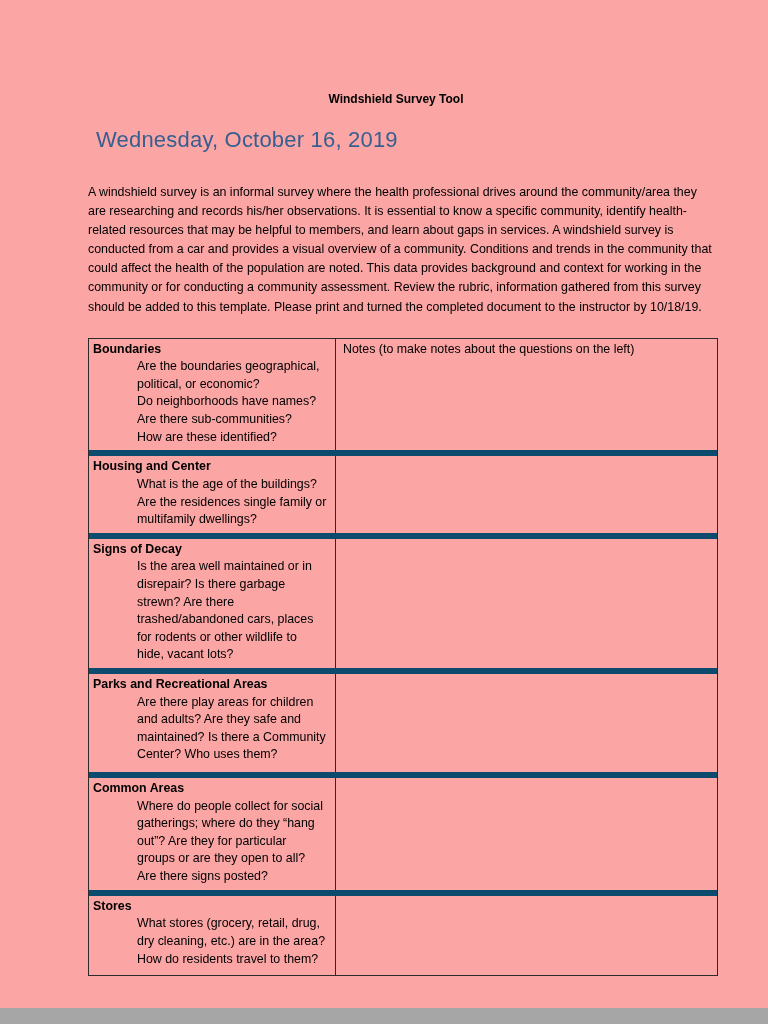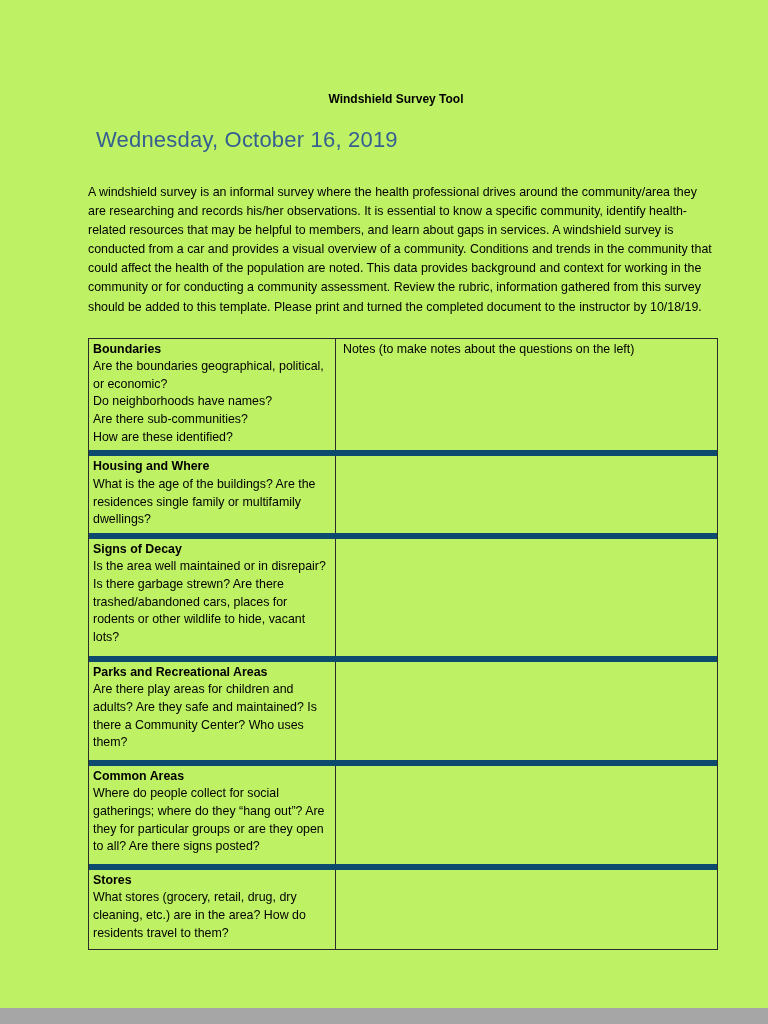--- a/index.html
+++ b/index.html
@@ -12,21 +12,21 @@
     font-family: "Liberation Sans", sans-serif;
   }
   .viewer {
     width: 768px;
     height: 1024px;
     background: #a6a6a6;
   }
   .page {
     width: 768px;
     height: 1008px;
-    background: #bef264;
+    background: #fca5a5;
     box-sizing: border-box;
     padding: 92px 50px 0 88px;
     color: #0f0f0f;
   }
   .doc-title {
     text-align: center;
     font-size: 12px;
     font-weight: 700;
     color: #000000;
     margin: 0 14px 0 0;
@@ -76,20 +76,21 @@
     padding-left: 7px;
   }
   .q-title {
     font-weight: 700;
     color: #000000;
   }
   .q-body {
     font-weight: 400;
     color: #000000;
     white-space: pre-line;
+    margin-left: 44px;
   }
   .notes-header {
     font-weight: 400;
     color: #000000;
   }
   
   .t-row:nth-child(1) { min-height: 111px; }
   .t-row:nth-child(2) { min-height: 70px; }
   .t-row:nth-child(3) { min-height: 123px; justify-content: center; }
   .t-row:nth-child(4) { min-height: 104px; }
@@ -122,21 +123,21 @@
 Are there sub-communities?
 How are these identified?</div>
         </div>
         <div class="cell n">
           <div class="notes-header">Notes (to make notes about the questions on the left)</div>
         </div>
       </div>
 
       <div class="t-row">
         <div class="cell q">
-          <div class="q-title">Housing and Where</div>
+          <div class="q-title">Housing and Center</div>
           <div class="q-body">What is the age of the buildings?  Are the residences single family or multifamily dwellings?</div>
         </div>
         <div class="cell n"></div>
       </div>
 
       <div class="t-row">
         <div class="cell q">
           <div class="q-title">Signs of Decay</div>
           <div class="q-body">Is the area well maintained or in disrepair? Is there garbage strewn? Are there trashed/abandoned cars, places for rodents or other wildlife to hide, vacant lots?</div>
         </div>

